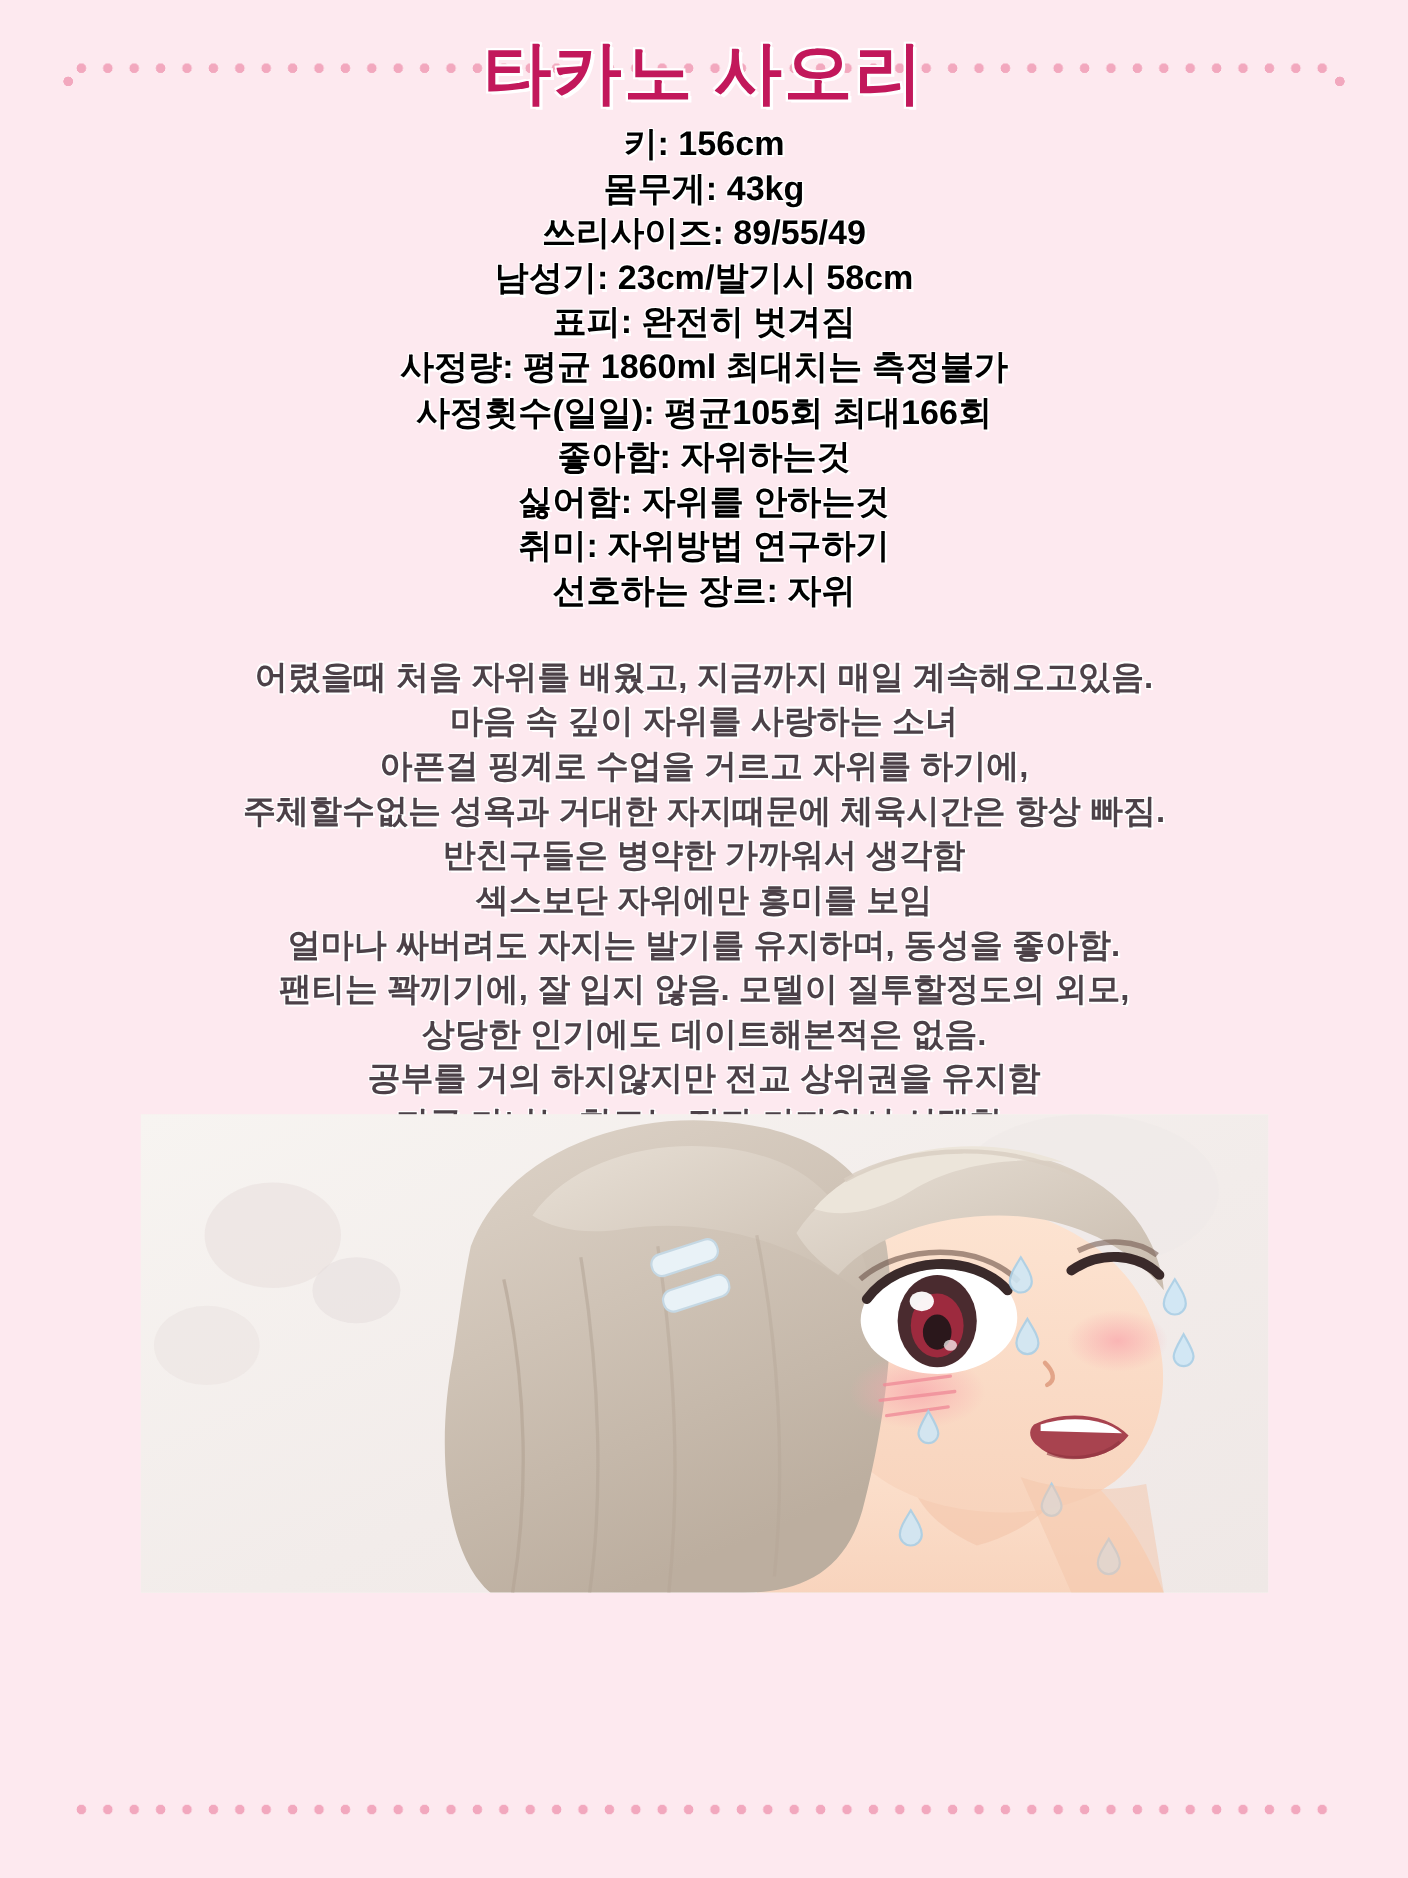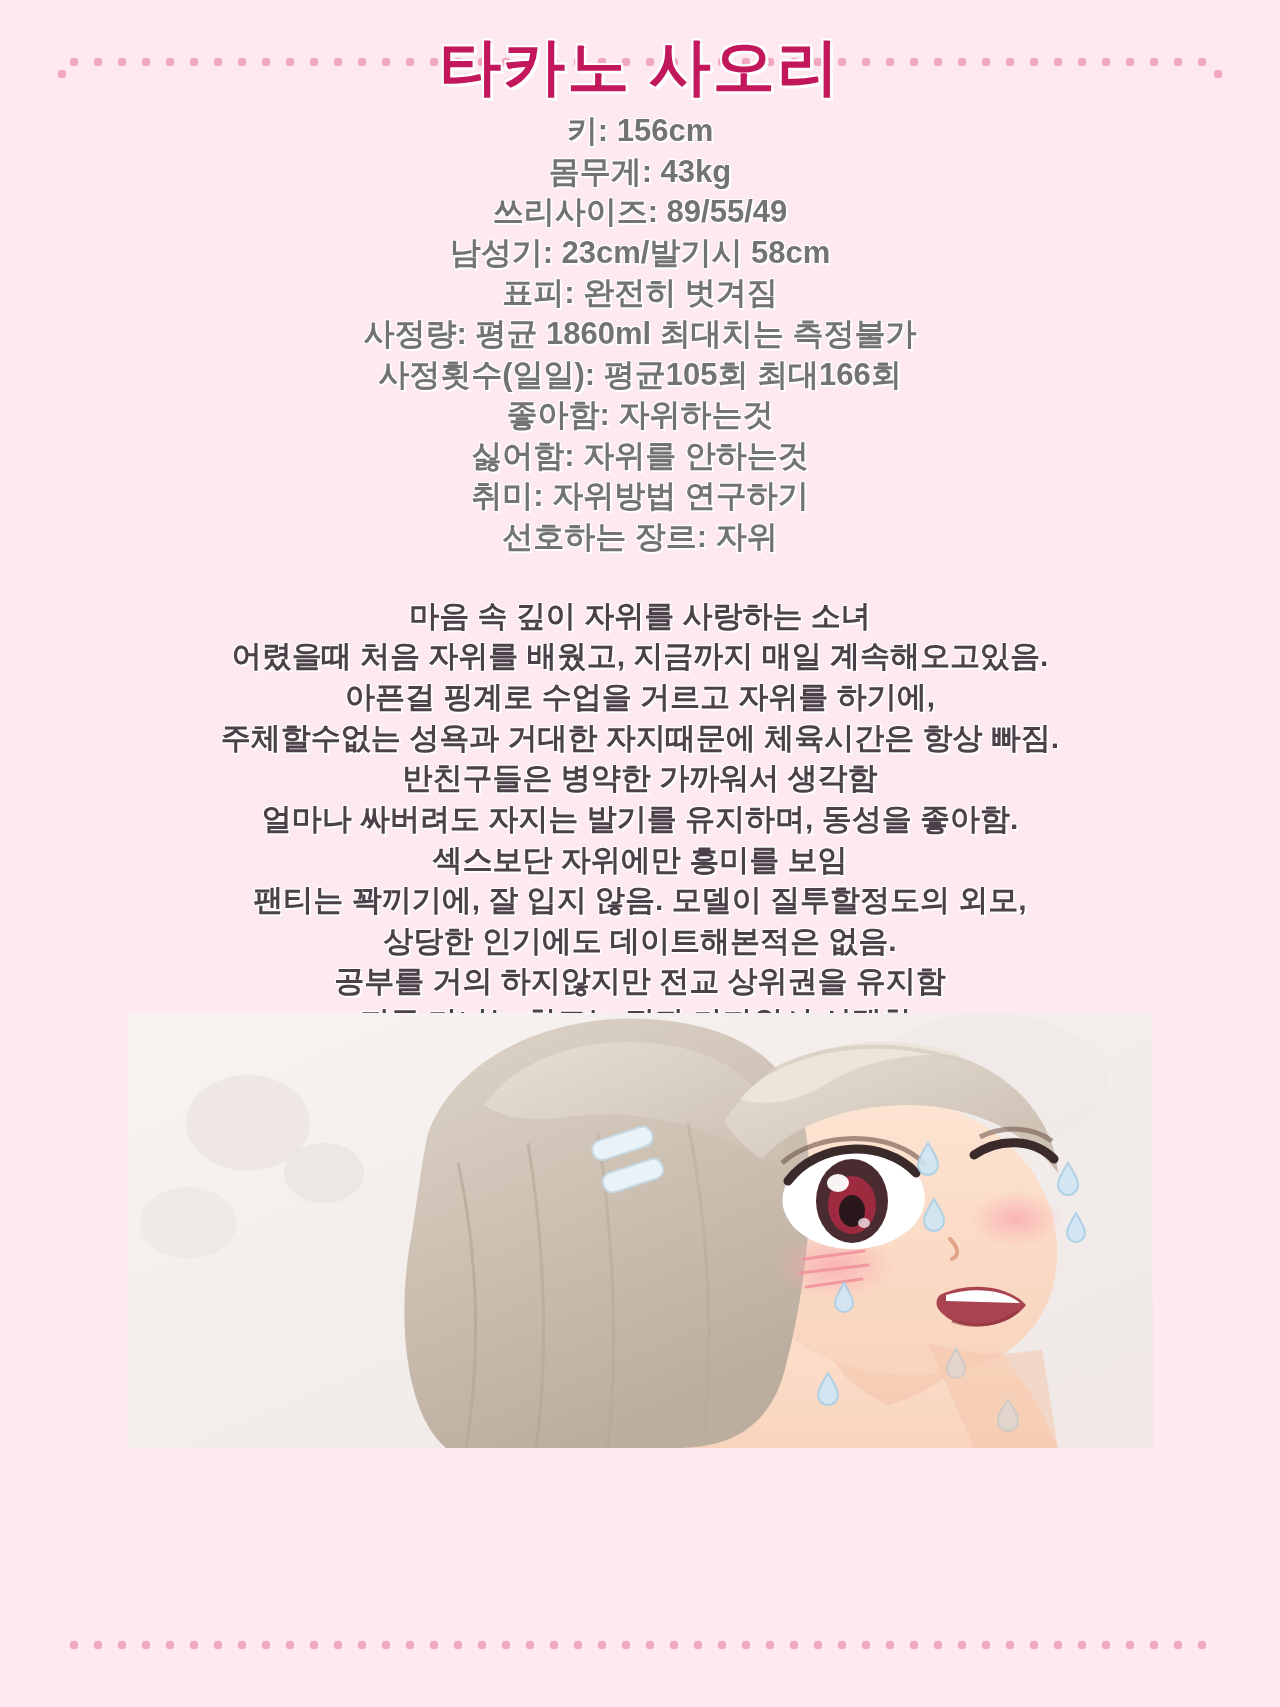--- a/index.html
+++ b/index.html
@@ -71,21 +71,21 @@
     text-shadow: 3px 3px 0 #ffffff, -2px -2px 0 #ffffff, 2px -2px 0 #ffffff, -2px 2px 0 #ffffff;
     margin: 0 0 10px 0;
     font-family: Liberation Serif, serif;
   }
   .stats {
     margin-top: 4px;
   }
   .stat-line {
     font-size: 31px;
     font-weight: bold;
-    color: #737373;
+    color: #000000;
     line-height: 1.31;
     text-shadow: 2px 2px 0 #ffffff, -1px -1px 0 #ffffff, 1px -1px 0 #ffffff, -1px 1px 0 #ffffff;
     white-space: nowrap;
   }
   .desc {
     margin-top: 38px;
   }
   .desc-line {
     font-size: 30px;
     font-weight: bold;
@@ -131,27 +131,27 @@
       <div class="stat-line">표피: 완전히 벗겨짐</div>
       <div class="stat-line">사정량: 평균 1860ml 최대치는 측정불가</div>
       <div class="stat-line">사정횟수(일일): 평균105회 최대166회</div>
       <div class="stat-line">좋아함: 자위하는것</div>
       <div class="stat-line">싫어함: 자위를 안하는것</div>
       <div class="stat-line">취미: 자위방법 연구하기</div>
       <div class="stat-line">선호하는 장르: 자위</div>
     </div>
 
     <div class="desc">
+      <div class="desc-line">어렸을때 처음 자위를 배웠고, 지금까지 매일 계속해오고있음.</div>
       <div class="desc-line">마음 속 깊이 자위를 사랑하는 소녀</div>
-      <div class="desc-line">어렸을때 처음 자위를 배웠고, 지금까지 매일 계속해오고있음.</div>
       <div class="desc-line">아픈걸 핑계로 수업을 거르고 자위를 하기에,</div>
       <div class="desc-line">주체할수없는 성욕과 거대한 자지때문에 체육시간은 항상 빠짐.</div>
       <div class="desc-line">반친구들은 병약한 가까워서 생각함</div>
+      <div class="desc-line">섹스보단 자위에만 흥미를 보임</div>
       <div class="desc-line">얼마나 싸버려도 자지는 발기를 유지하며, 동성을 좋아함.</div>
-      <div class="desc-line">섹스보단 자위에만 흥미를 보임</div>
       <div class="desc-line">팬티는 꽉끼기에, 잘 입지 않음. 모델이 질투할정도의 외모,</div>
       <div class="desc-line">상당한 인기에도 데이트해본적은 없음.</div>
       <div class="desc-line">공부를 거의 하지않지만 전교 상위권을 유지함</div>
       <div class="desc-line">지금 다니는 학교는 집과 가까워서 선택함.</div>
     </div>
 
   </div>
 
   <div class="illustration">
     <svg class="illu-svg" width="1025" height="435" viewBox="0 0 1025 435" xmlns="http://www.w3.org/2000/svg">

